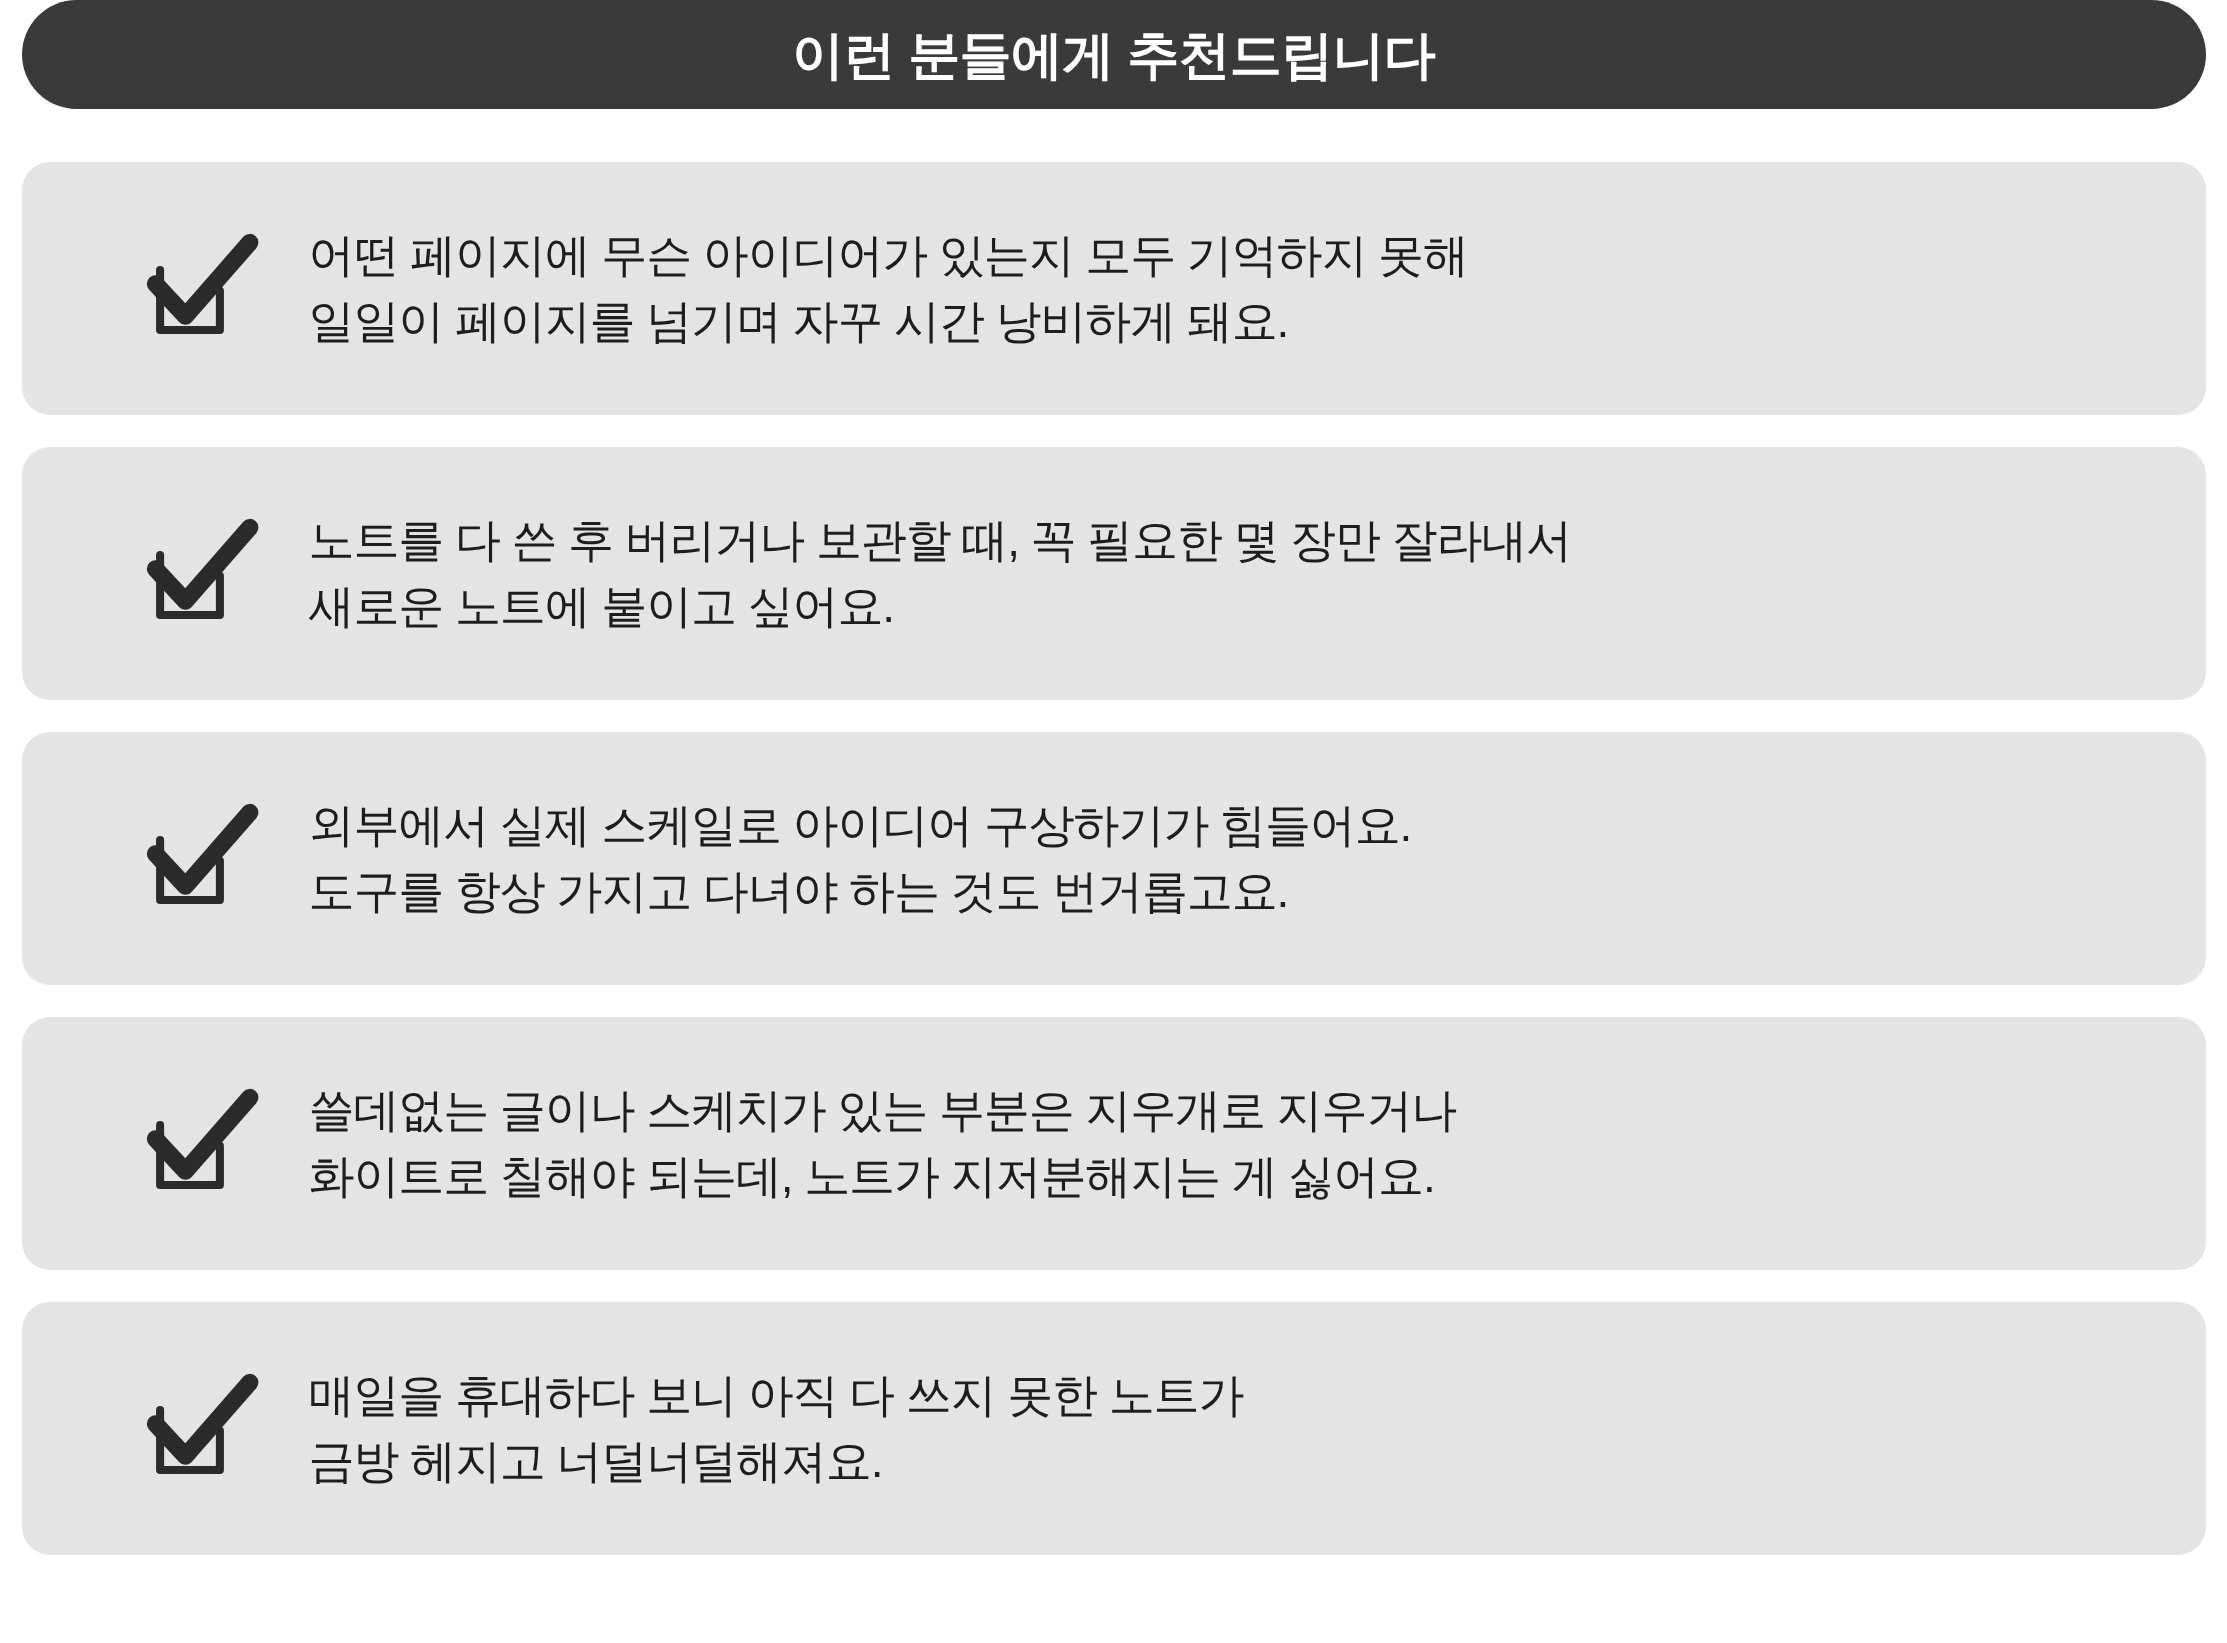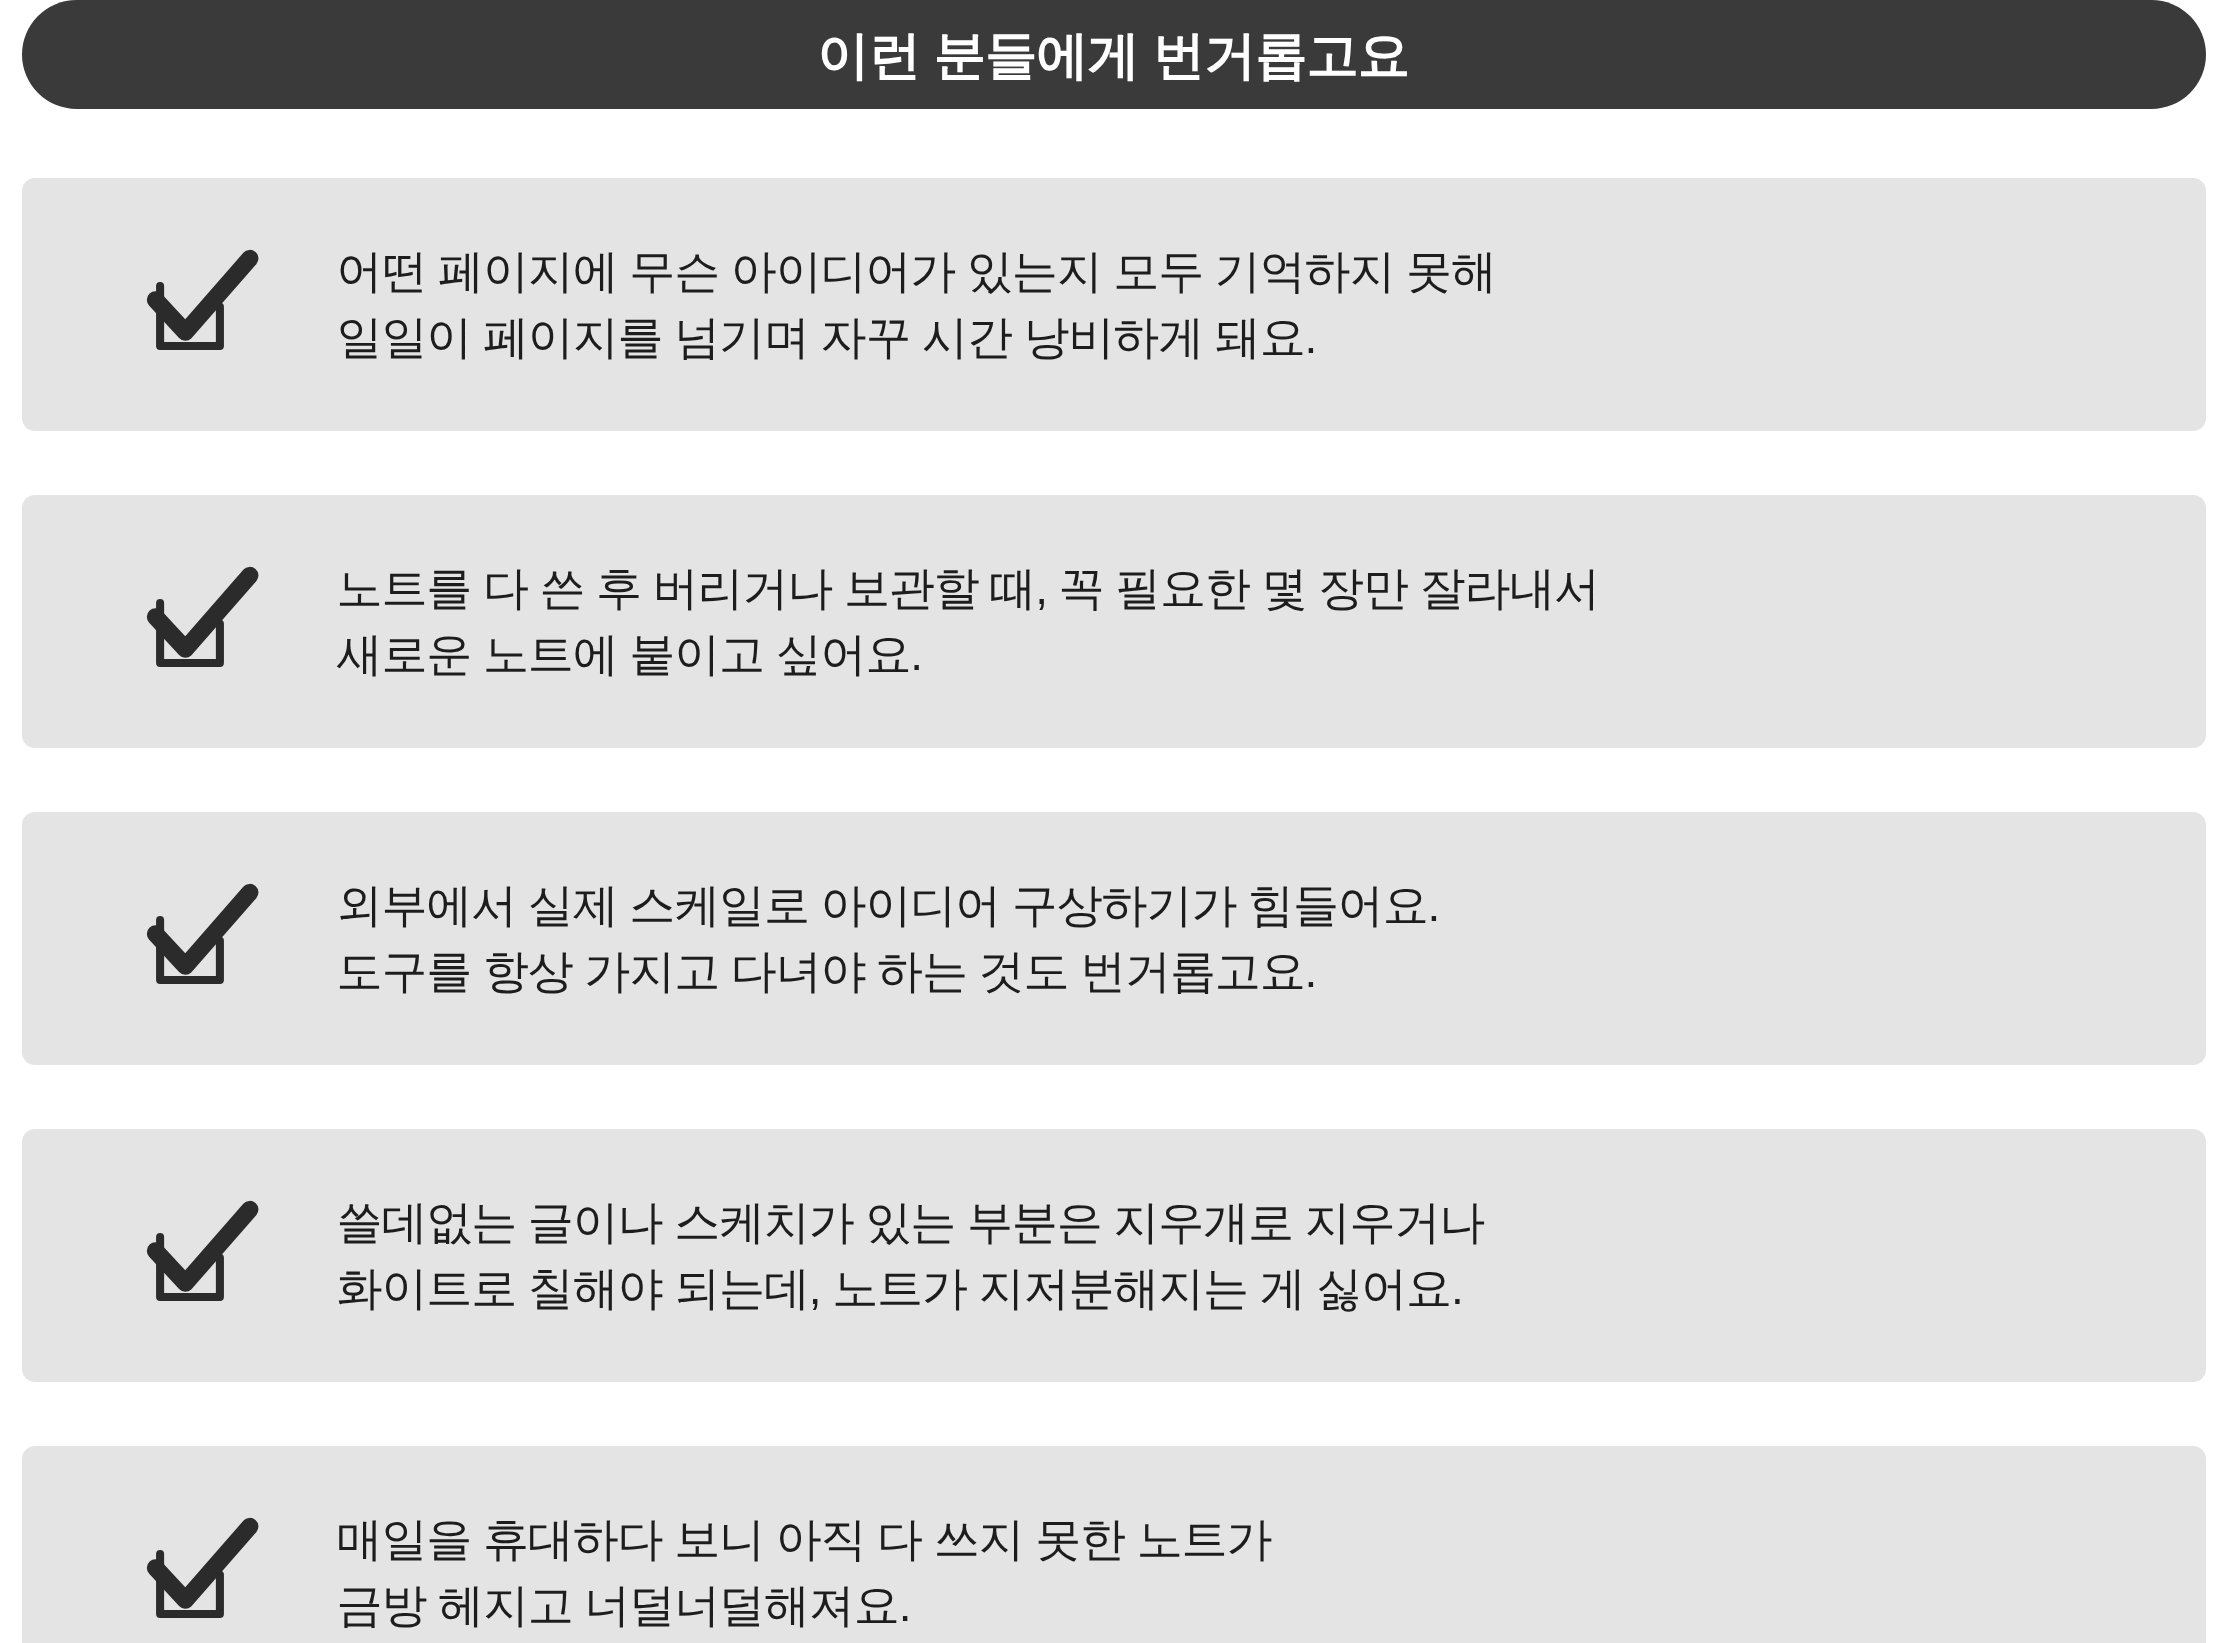--- a/index.html
+++ b/index.html
@@ -45,29 +45,28 @@
   
   .items {
     margin-top: 53px;
     display: flex;
     flex-direction: column;
     gap: 32px;
   }
 
   .item-card {
     width: 2184px;
-    margin: 16px auto;
+    margin: 0 auto;
     height: 253px;
     background: #e4e4e4;
-    border-radius: 13px;
+    border-radius: 28px;
     display: flex;
     align-items: center;
     box-sizing: border-box;
     padding: 0 86px 0 122px;
-    gap: 28px;
   }
 
   .check-icon {
     flex: 0 0 auto;
     width: 115px;
     height: 115px;
     margin-right: 50px;
     display: block;
   }
 
@@ -84,21 +83,21 @@
   .item-card:last-child {
     margin-bottom: 0;
   }
 </style>
 </head>
 <body>
 
 <div class="page">
 
   <div class="header-bar">
-    <div class="header-title">이런 분들에게 번거롭고요</div>
+    <div class="header-title">이런 분들에게 추천드립니다</div>
   </div>
 
   <div class="items">
 
     <div class="item-card">
       <span class="check-icon">
         <svg viewBox="0 0 100 100" width="115" height="115" aria-hidden="true">
           <path d="M14 34 L14 86 L66 86 L66 52" fill="none" stroke="#2b2b2b" stroke-width="7" stroke-linecap="round" stroke-linejoin="round"></path>
           <path d="M10 46 L36 74 L92 10" fill="none" stroke="#2b2b2b" stroke-width="15" stroke-linecap="round" stroke-linejoin="round"></path>
         </svg>

